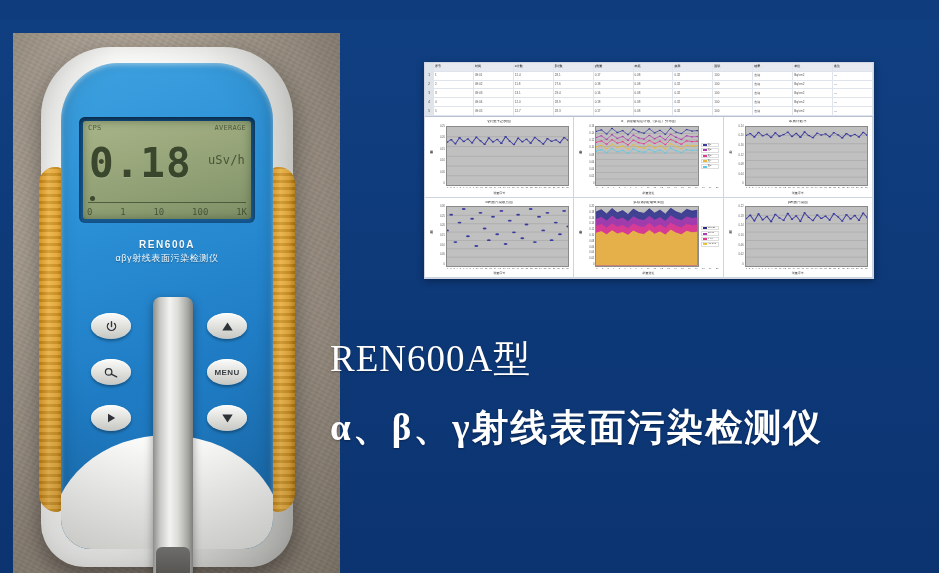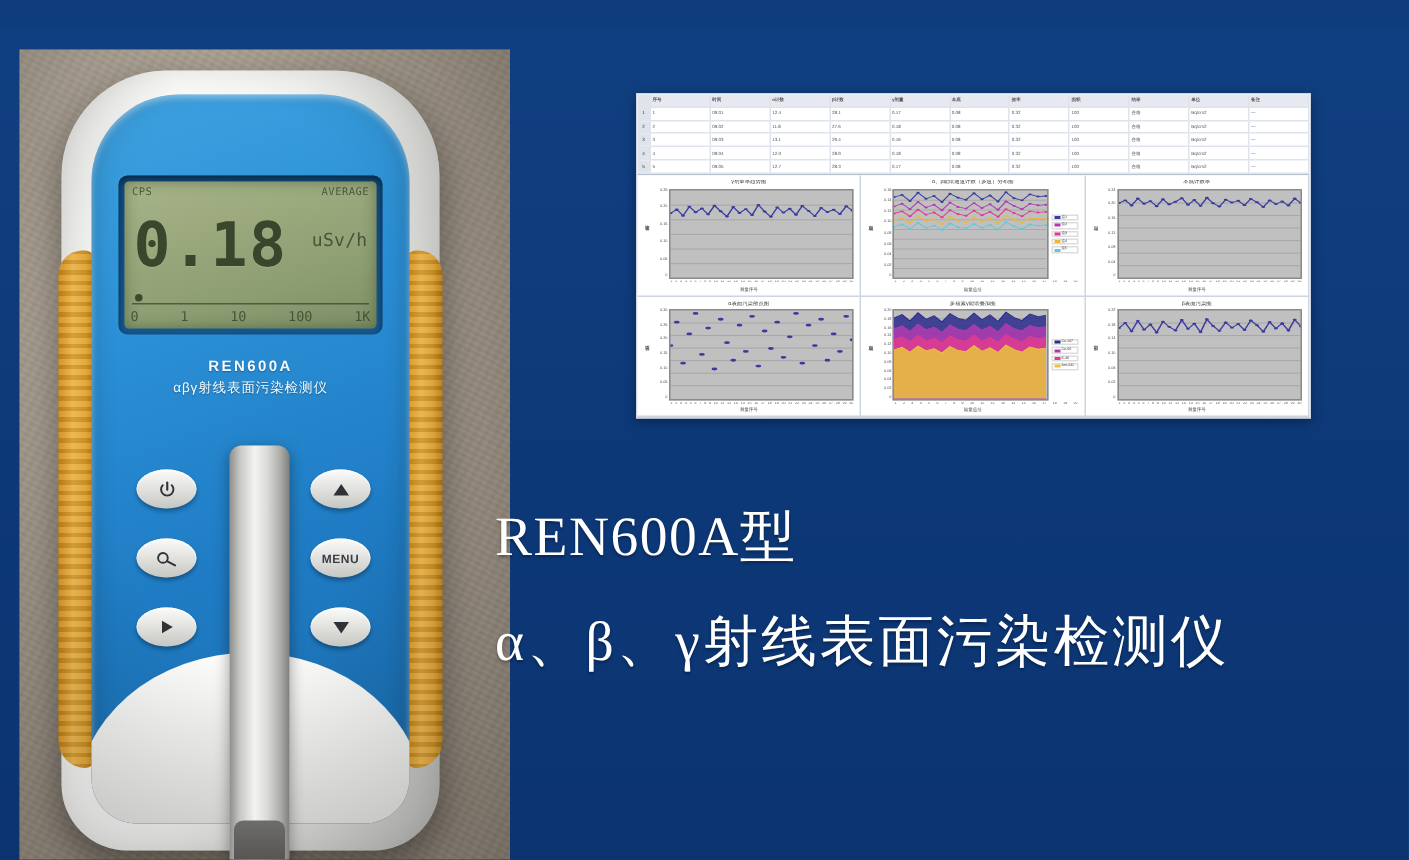--- a/index.html
+++ b/index.html
@@ -261,20 +261,21 @@
     font-size: 37px; letter-spacing: 1px;
     line-height: 1.15;
     text-shadow: 0 1px 2px rgba(0,0,0,.35);
   }
   #title-line2 {
     font-family: "Liberation Serif", serif;
     font-size: 37px; letter-spacing: 2px;
     margin-top: 22px;
     white-space: nowrap;
     text-shadow: 0 1px 2px rgba(0,0,0,.35);
+    font-weight: bold;
   }
 </style>
 </head>
 <body>
 
 <div id="stage">
 
   <div id="photo">
     <div class="grain"></div>
 

